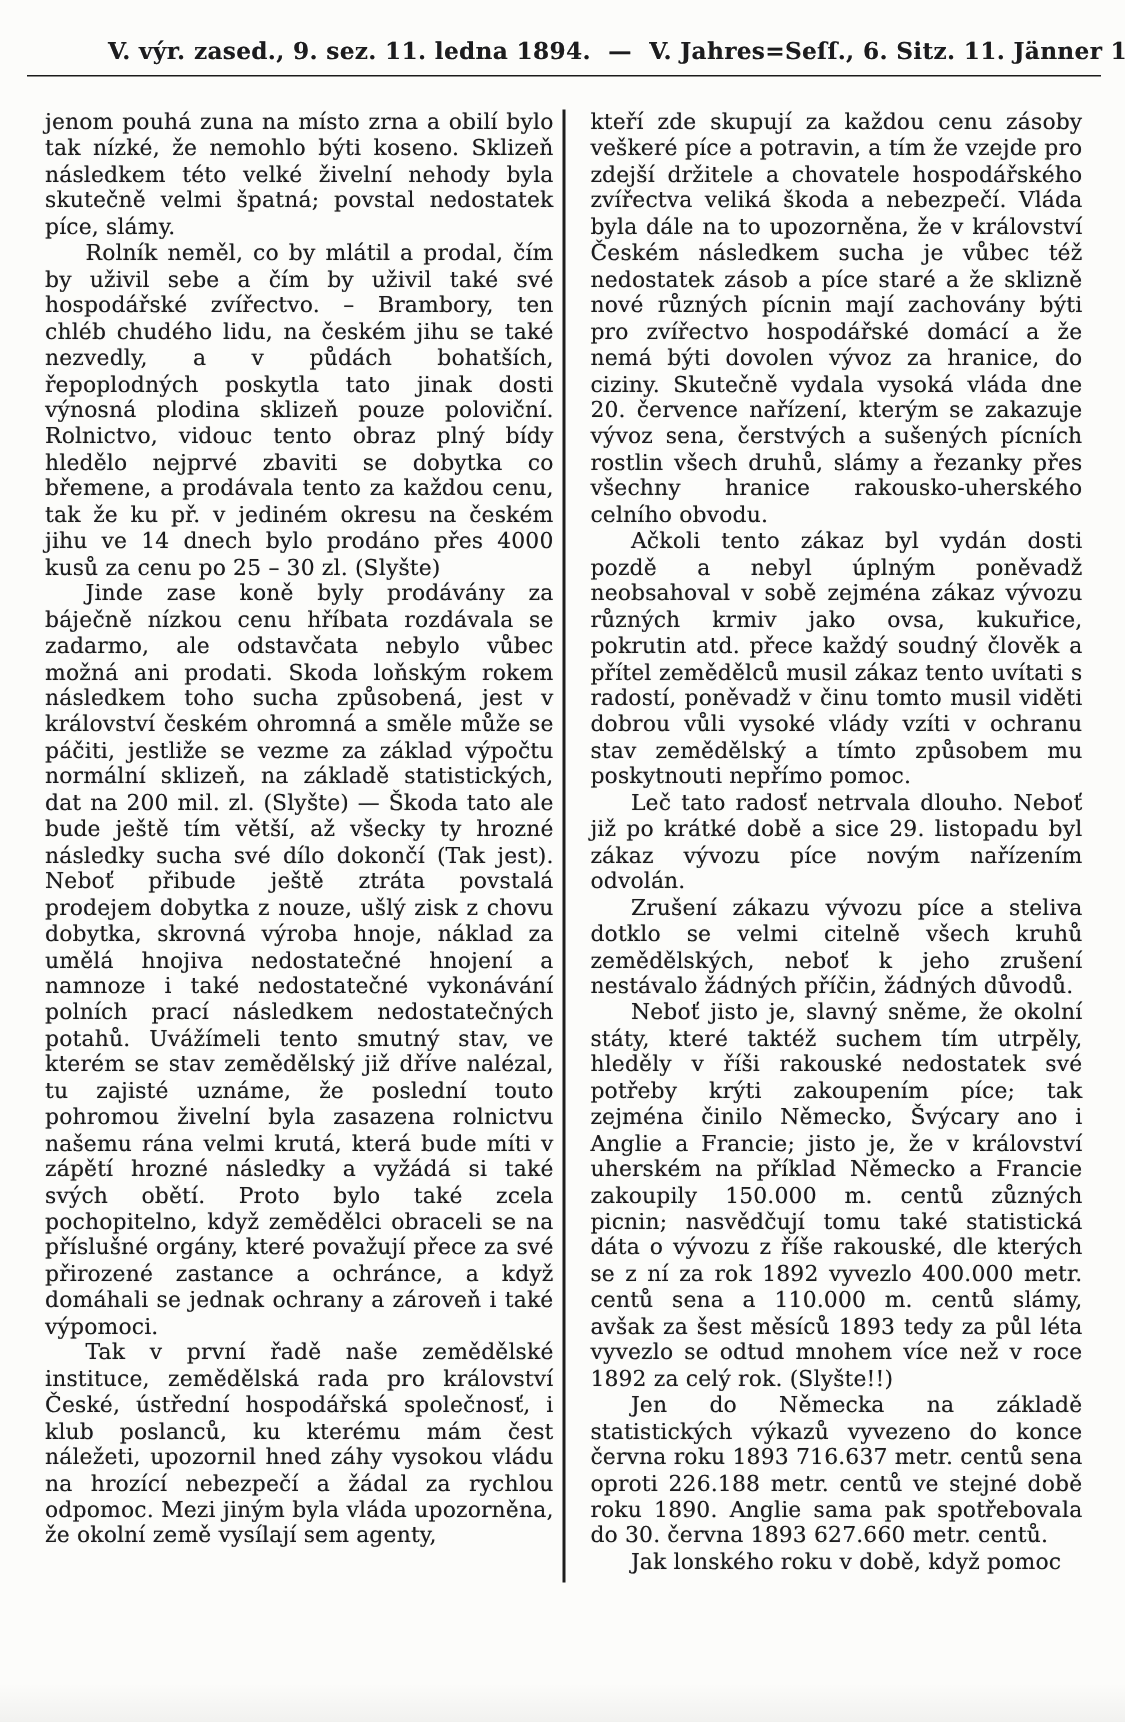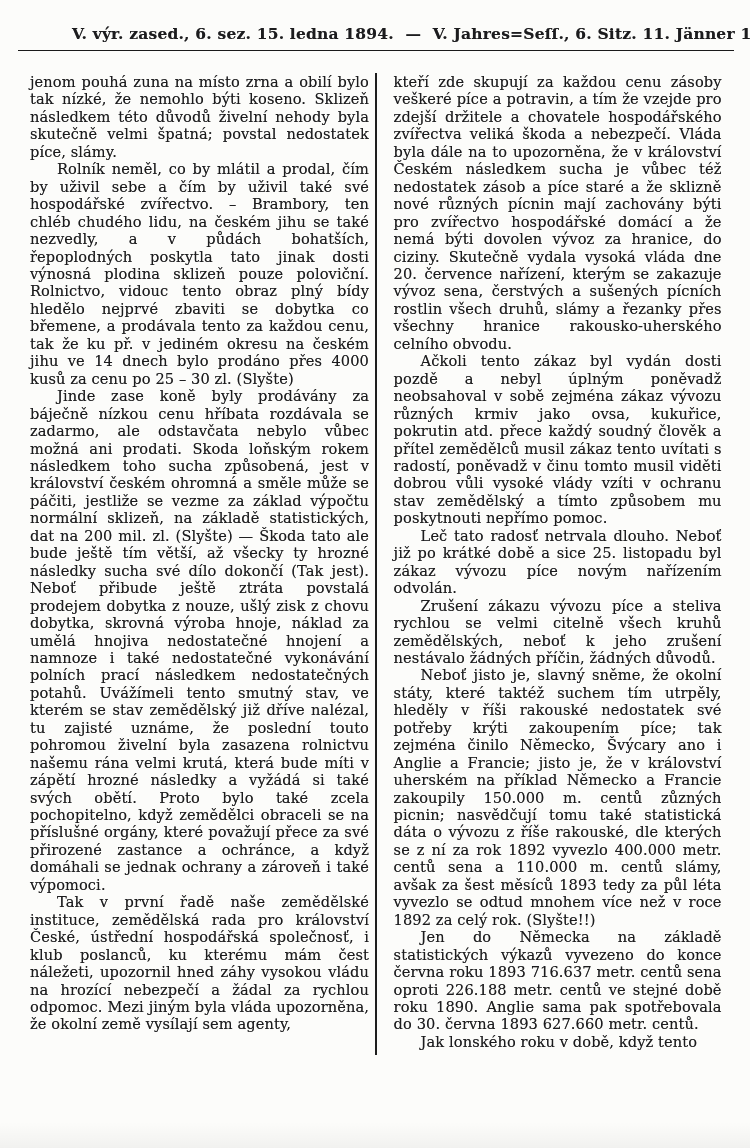--- a/index.html
+++ b/index.html
@@ -68,41 +68,41 @@
   .para { text-indent: 0; }
   .para.indent { text-indent: 27px; }
 </style>
 </head>
 <body>
 
 <div class="page">
 
   <div class="header">
     <span class="header-title">
-      <span>V. výr. zased., 6. sez. 15. ledna 1894.</span>
+      <span>V. výr. zased., 9. sez. 11. ledna 1894.</span>
       <span class="sep">—</span>
       <span>V. Jahres=Seſſ., 6. Sitz. 11. Jänner 1894.</span>
     </span>
 
   </div>
 
   <div class="header-rule"></div>
 
   <div class="columns">
     <div class="col col-left">
-        <p class="para">jenom pouhá zuna na místo zrna a obilí bylo tak nízké, že nemohlo býti koseno. Sklizeň následkem této důvodů živelní nehody byla skutečně velmi špatná; povstal nedostatek píce, slámy.</p>
+        <p class="para">jenom pouhá zuna na místo zrna a obilí bylo tak nízké, že nemohlo býti koseno. Sklizeň následkem této velké živelní nehody byla skutečně velmi špatná; povstal nedostatek píce, slámy.</p>
         <p class="para indent">Rolník neměl, co by mlátil a prodal, čím by uživil sebe a čím by uživil také své hospodářské zvířectvo. – Brambory, ten chléb chudého lidu, na českém jihu se také nezvedly, a v půdách bohatších, řepoplodných poskytla tato jinak dosti výnosná plodina sklizeň pouze poloviční. Rolnictvo, vidouc tento obraz plný bídy hledělo nejprvé zbaviti se dobytka co břemene, a prodávala tento za každou cenu, tak že ku př. v jediném okresu na českém jihu ve 14 dnech bylo prodáno přes 4000 kusů za cenu po 25 – 30 zl. (Slyšte)</p>
         <p class="para indent">Jinde zase koně byly prodávány za báječně nízkou cenu hříbata rozdávala se zadarmo, ale odstavčata nebylo vůbec možná ani prodati. Skoda loňským rokem následkem toho sucha způsobená, jest v království českém ohromná a směle může se páčiti, jestliže se vezme za základ výpočtu normální sklizeň, na základě statistických, dat na 200 mil. zl. (Slyšte) — Škoda tato ale bude ještě tím větší, až všecky ty hrozné následky sucha své dílo dokončí (Tak jest). Neboť přibude ještě ztráta povstalá prodejem dobytka z nouze, ušlý zisk z chovu dobytka, skrovná výroba hnoje, náklad za umělá hnojiva nedostatečné hnojení a namnoze i také nedostatečné vykonávání polních prací následkem nedostatečných potahů. Uvážímeli tento smutný stav, ve kterém se stav zemědělský již dříve nalézal, tu zajisté uznáme, že poslední touto pohromou živelní byla zasazena rolnictvu našemu rána velmi krutá, která bude míti v zápětí hrozné následky a vyžádá si také svých obětí. Proto bylo také zcela pochopitelno, když zemědělci obraceli se na příslušné orgány, které považují přece za své přirozené zastance a ochránce, a když domáhali se jednak ochrany a zároveň i také výpomoci.</p>
         <p class="para indent">Tak v první řadě naše zemědělské instituce, zemědělská rada pro království České, ústřední hospodářská společnosť, i klub poslanců, ku kterému mám čest náležeti, upozornil hned záhy vysokou vládu na hrozící nebezpečí a žádal za rychlou odpomoc. Mezi jiným byla vláda upozorněna, že okolní země vysílají sem agenty,</p>
       </div>
     <div class="column-divider"></div>
     <div class="col col-right">
         <p class="para">kteří zde skupují za každou cenu zásoby veškeré píce a potravin, a tím že vzejde pro zdejší držitele a chovatele hospodářského zvířectva veliká škoda a nebezpečí. Vláda byla dále na to upozorněna, že v království Českém následkem sucha je vůbec též nedostatek zásob a píce staré a že sklizně nové různých pícnin mají zachovány býti pro zvířectvo hospodářské domácí a že nemá býti dovolen vývoz za hranice, do ciziny. Skutečně vydala vysoká vláda dne 20. července nařízení, kterým se zakazuje vývoz sena, čerstvých a sušených pícních rostlin všech druhů, slámy a řezanky přes všechny hranice rakousko-uherského celního obvodu.</p>
         <p class="para indent">Ačkoli tento zákaz byl vydán dosti pozdě a nebyl úplným poněvadž neobsahoval v sobě zejména zákaz vývozu různých krmiv jako ovsa, kukuřice, pokrutin atd. přece každý soudný člověk a přítel zemědělců musil zákaz tento uvítati s radostí, poněvadž v činu tomto musil viděti dobrou vůli vysoké vlády vzíti v ochranu stav zemědělský a tímto způsobem mu poskytnouti nepřímo pomoc.</p>
-        <p class="para indent">Leč tato radosť netrvala dlouho. Neboť již po krátké době a sice 25. listopadu byl zákaz vývozu píce novým nařízením odvolán.</p>
-        <p class="para indent">Zrušení zákazu vývozu píce a steliva rychlou se velmi citelně všech kruhů zemědělských, neboť k jeho zrušení nestávalo žádných příčin, žádných důvodů.</p>
+        <p class="para indent">Leč tato radosť netrvala dlouho. Neboť již po krátké době a sice 29. listopadu byl zákaz vývozu píce novým nařízením odvolán.</p>
+        <p class="para indent">Zrušení zákazu vývozu píce a steliva dotklo se velmi citelně všech kruhů zemědělských, neboť k jeho zrušení nestávalo žádných příčin, žádných důvodů.</p>
         <p class="para indent">Neboť jisto je, slavný sněme, že okolní státy, které taktéž suchem tím utrpěly, hleděly v říši rakouské nedostatek své potřeby krýti zakoupením píce; tak zejména činilo Německo, Švýcary ano i Anglie a Francie; jisto je, že v království uherském na příklad Německo a Francie zakoupily 150.000 m. centů zůzných picnin; nasvědčují tomu také statistická dáta o vývozu z říše rakouské, dle kterých se z ní za rok 1892 vyvezlo 400.000 metr. centů sena a 110.000 m. centů slámy, avšak za šest měsíců 1893 tedy za půl léta vyvezlo se odtud mnohem více než v roce 1892 za celý rok. (Slyšte!!)</p>
         <p class="para indent">Jen do Německa na základě statistických výkazů vyvezeno do konce června roku 1893 716.637 metr. centů sena oproti 226.188 metr. centů ve stejné době roku 1890. Anglie sama pak spotřebovala do 30. června 1893 627.660 metr. centů.</p>
-        <p class="para indent">Jak lonského roku v době, když tento</p>
+        <p class="para indent">Jak lonského roku v době, když pomoc</p>
       </div>
   </div>
 
 </div>
 
 </body></html>

